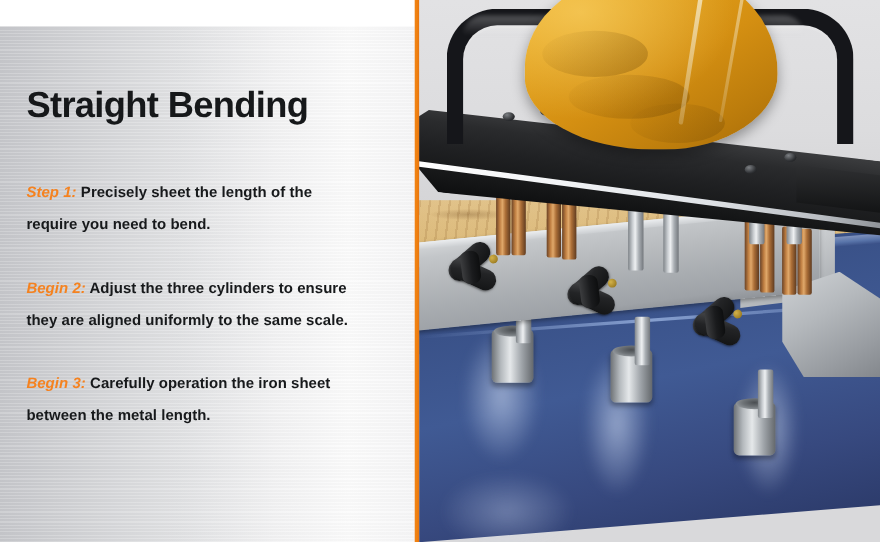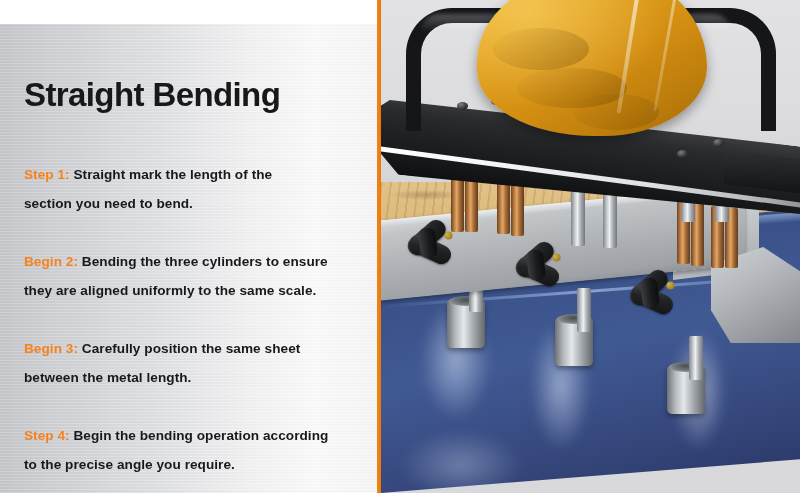--- a/index.html
+++ b/index.html
@@ -39,21 +39,21 @@
 
   .steps{position:absolute;left:24px;top:136px;width:336px;}
   .step{margin:0 0 29px 0;}
   .step:last-child{margin-bottom:0;}
   .step-line{
     font-size:13.6px;line-height:29px;
     color:#17191b;font-weight:bold;
     letter-spacing:0.05px;
     white-space:nowrap;
   }
-  .step-label{color:#f5821f;font-weight:bold;}
+  .step-label{color:#f5821f;font-weight:bold;font-style:italic;}
 
   .divider{
     position:absolute;left:377px;top:0;
     width:4px;height:493px;z-index:5;
     background:linear-gradient(to right,#ef8118 0%,#f0820f 45%,#e87410 100%);
   }
 
   
   .photo{
     position:relative;
@@ -234,48 +234,41 @@
   <div class="left-panel">
     <div class="scanlines"></div>
 
     <h1 class="title">Straight Bending</h1>
 
     <div class="steps">
 
       <div class="step">
         <div class="step-line">
           <span class="step-label">Step 1:</span>
-          <span>Straight mark the length of the</span>
+          <span>Precisely sheet the length of the</span>
         </div>
-        <div class="step-line">section you need to bend.</div>
+        <div class="step-line">require you need to bend.</div>
       </div>
 
       <div class="step">
         <div class="step-line">
           <span class="step-label">Begin 2:</span>
-          <span>Bending the three cylinders to ensure</span>
+          <span>Adjust the three cylinders to ensure</span>
         </div>
         <div class="step-line">they are aligned uniformly to the same scale.</div>
       </div>
 
       <div class="step">
         <div class="step-line">
           <span class="step-label">Begin 3:</span>
-          <span>Carefully position the same sheet</span>
+          <span>Carefully operation the iron sheet</span>
         </div>
         <div class="step-line">between the metal length.</div>
       </div>
 
-      <div class="step">
-        <div class="step-line">
-          <span class="step-label">Step 4:</span>
-          <span>Begin the bending operation according</span>
-        </div>
-        <div class="step-line">to the precise angle you require.</div>
-      </div>
 
     </div>
   </div>
 
   <div class="divider"></div>
 
   <div class="photo">
 
     <div class="backdrop"></div>
 

